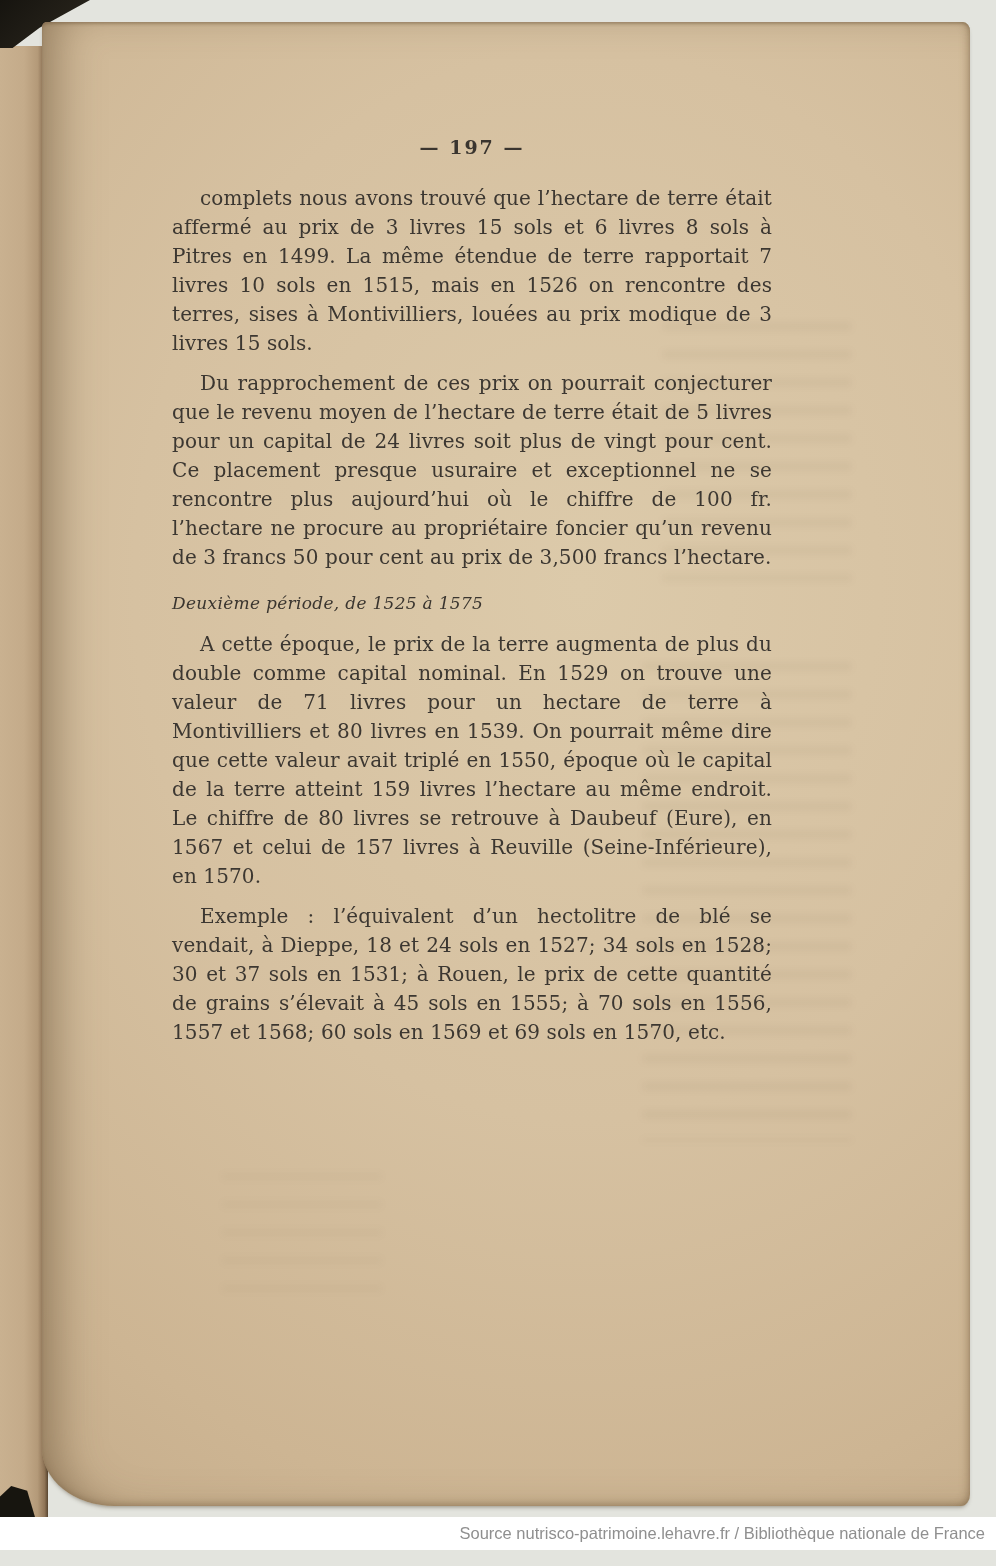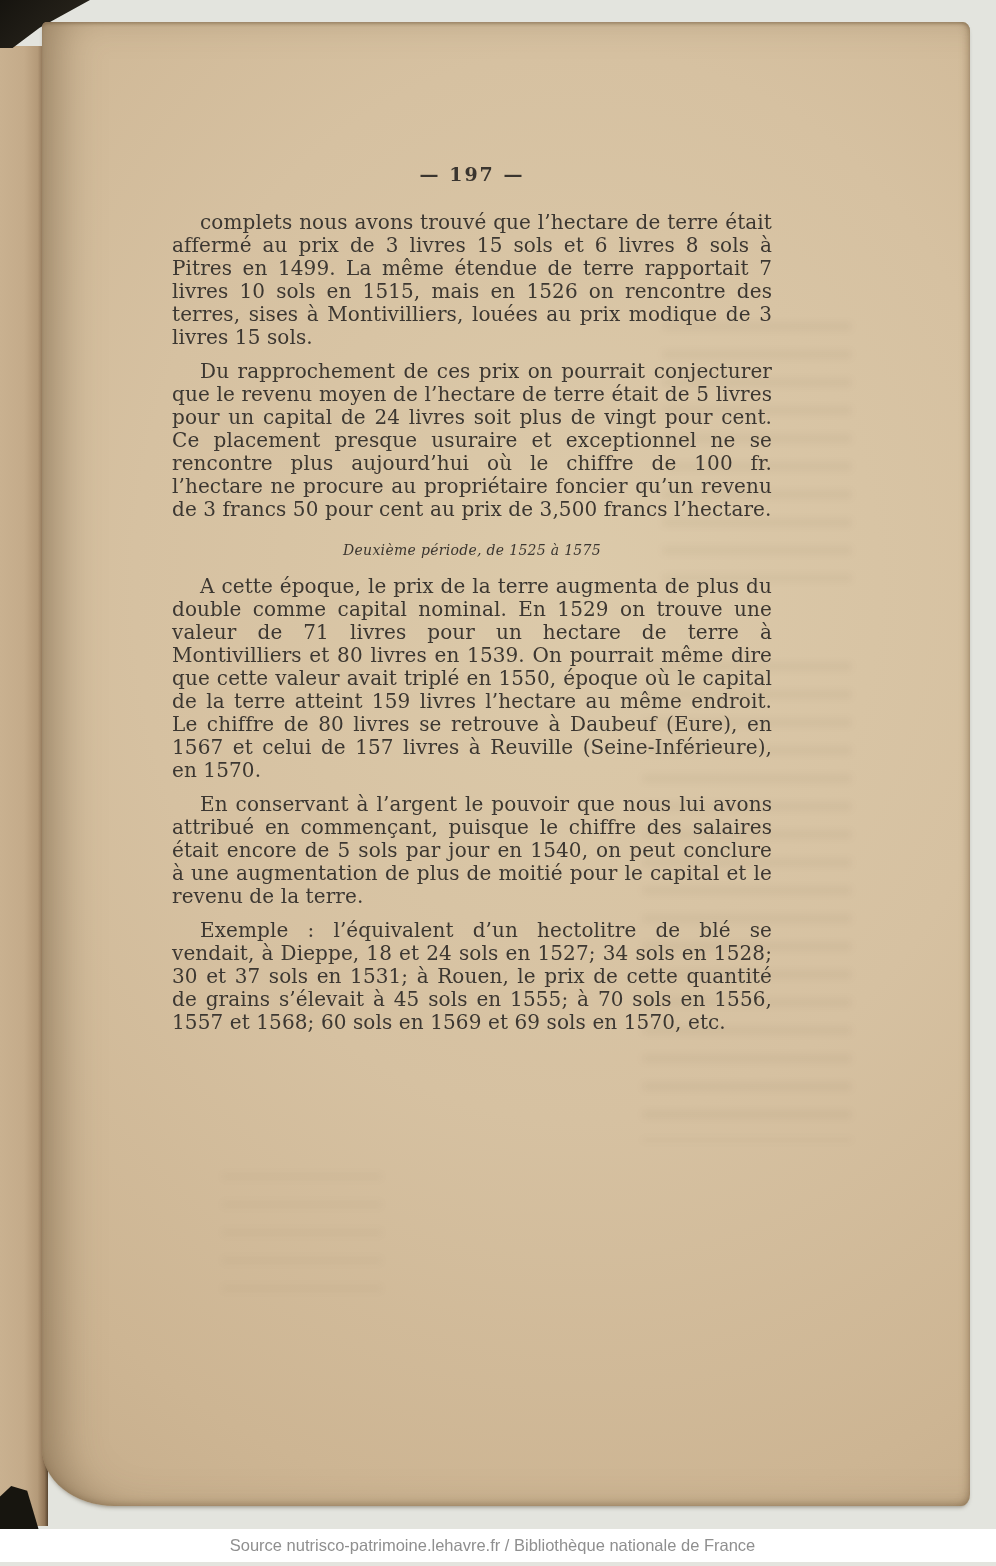--- a/index.html
+++ b/index.html
@@ -64,58 +64,58 @@
       rgba(112, 92, 66, 0.10) 0px, rgba(112, 92, 66, 0.10) 9px,
       rgba(0,0,0,0) 9px, rgba(0,0,0,0) 28px);
     pointer-events: none;
   }
   .bleed-a { left: 620px; top: 300px;  width: 190px; height: 260px; }
   .bleed-b { left: 600px; top: 640px;  width: 210px; height: 480px; }
   .bleed-c { left: 180px; top: 1150px; width: 160px; height: 140px; opacity: .35; }
 
   .content {
     position: absolute;
-    left: 130px; top: 141px;
+    left: 130px; top: 114px;
     width: 600px;
     color: #3c3731;
   }
   .page-number {
     text-align: center;
     font-size: 19px;
     font-weight: 700;
     letter-spacing: 2px;
     margin: 0 0 26px 0;
     color: #3a352f;
   }
   p.body-para {
     margin: 0 0 11px 0;
     font-size: 20px;
-    line-height: 23px;
+    line-height: 29px;
     text-align: justify;
     text-indent: 28px;
     letter-spacing: 0.1px;
   }
   .section-heading {
     margin: 21px 0 17px 0;
-    font-size: 14px;
+    font-size: 17px;
     font-style: italic;
     font-weight: 400;
-    text-align: center;
+    text-align: left;
     letter-spacing: 0.3px;
     color: #3a352f;
   }
   
   .footer-bar {
     position: absolute;
-    left: 0; bottom: 4px;
+    left: 0; bottom: 16px;
     width: 100%; height: 33px;
     background: #ffffff;
     display: flex;
     align-items: center;
-    justify-content: center;
+    justify-content: flex-end;
   }
   .footer-bar .source-text {
     font-family: "Liberation Sans", sans-serif;
     font-size: 16.5px;
     color: #8f8f8f;
     padding-right: 11px;
     white-space: nowrap;
   }
 </style>
 </head>
@@ -137,21 +137,20 @@
 
       <p class="body-para">complets nous avons trouvé que l’hectare de terre était affermé au prix de 3 livres 15 sols et 6 livres 8 sols à Pitres en 1499. La même étendue de terre rapportait 7 livres 10 sols en 1515, mais en 1526 on rencontre des terres, sises à Montivilliers, louées au prix modique de 3 livres 15 sols.</p>
 
       <p class="body-para">Du rapprochement de ces prix on pourrait conjecturer que le revenu moyen de l’hectare de terre était de 5 livres pour un capital de 24 livres soit plus de vingt pour cent. Ce placement presque usuraire et exceptionnel ne se rencontre plus aujourd’hui où le chiffre de 100 fr. l’hectare ne procure au propriétaire foncier qu’un revenu de 3 francs 50 pour cent au prix de 3,500 francs l’hectare.</p>
 
       <h3 class="section-heading">Deuxième période, de 1525 à 1575</h3>
 
       <p class="body-para">A cette époque, le prix de la terre augmenta de plus du double comme capital nominal. En 1529 on trouve une valeur de 71 livres pour un hectare de terre à Montivilliers et 80 livres en 1539. On pourrait même dire que cette valeur avait triplé en 1550, époque où le capital de la terre atteint 159 livres l’hectare au même endroit. Le chiffre de 80 livres se retrouve à Daubeuf (Eure), en 1567 et celui de 157 livres à Reuville (Seine-Inférieure), en 1570.</p>
 
 
-      <p class="body-para">En conservant à l’argent le pouvoir que nous lui avons attribué en commençant, puisque le chiffre des salaires était encore de 5 sols par jour en 1540, on peut conclure à une augmentation de plus de moitié pour le capital et le revenu de la terre.</p>
 
 
       <p class="body-para">Exemple : l’équivalent d’un hectolitre de blé se vendait, à Dieppe, 18 et 24 sols en 1527; 34 sols en 1528; 30 et 37 sols en 1531; à Rouen, le prix de cette quantité de grains s’élevait à 45 sols en 1555; à 70 sols en 1556, 1557 et 1568; 60 sols en 1569 et 69 sols en 1570, etc.</p>
     </div>
   </div>
 
   <div class="footer-bar">
     <span class="source-text">Source nutrisco-patrimoine.lehavre.fr / Bibliothèque nationale de France</span>
   </div>
 

